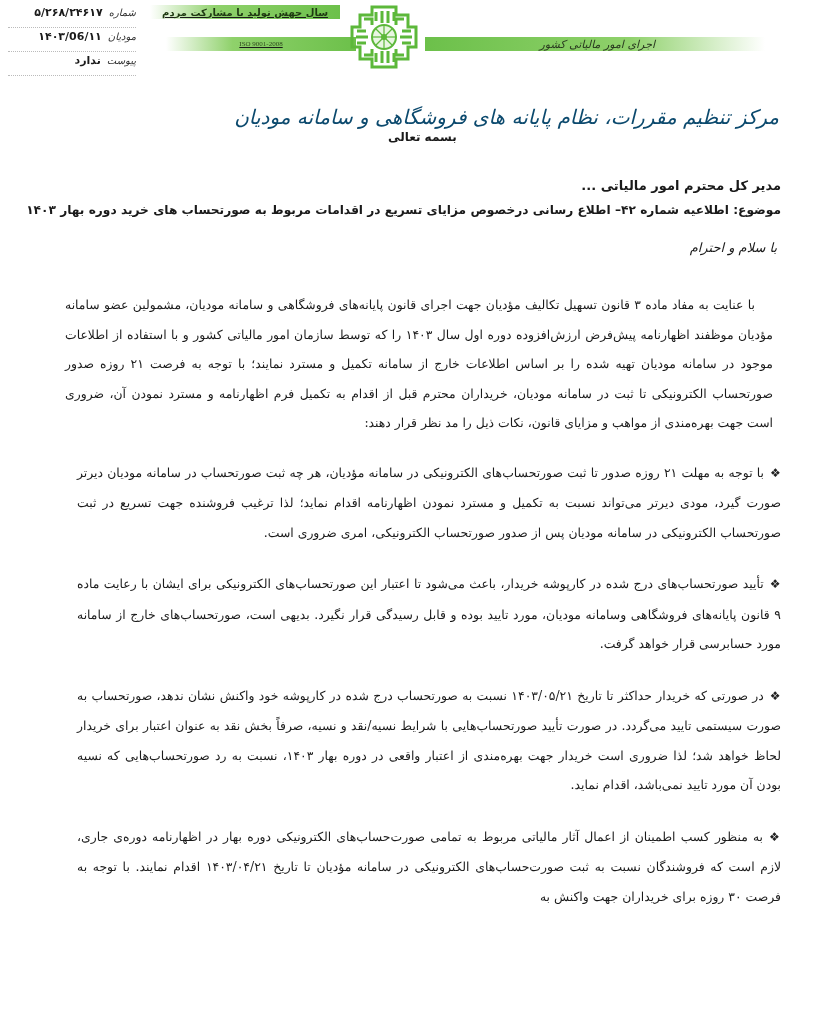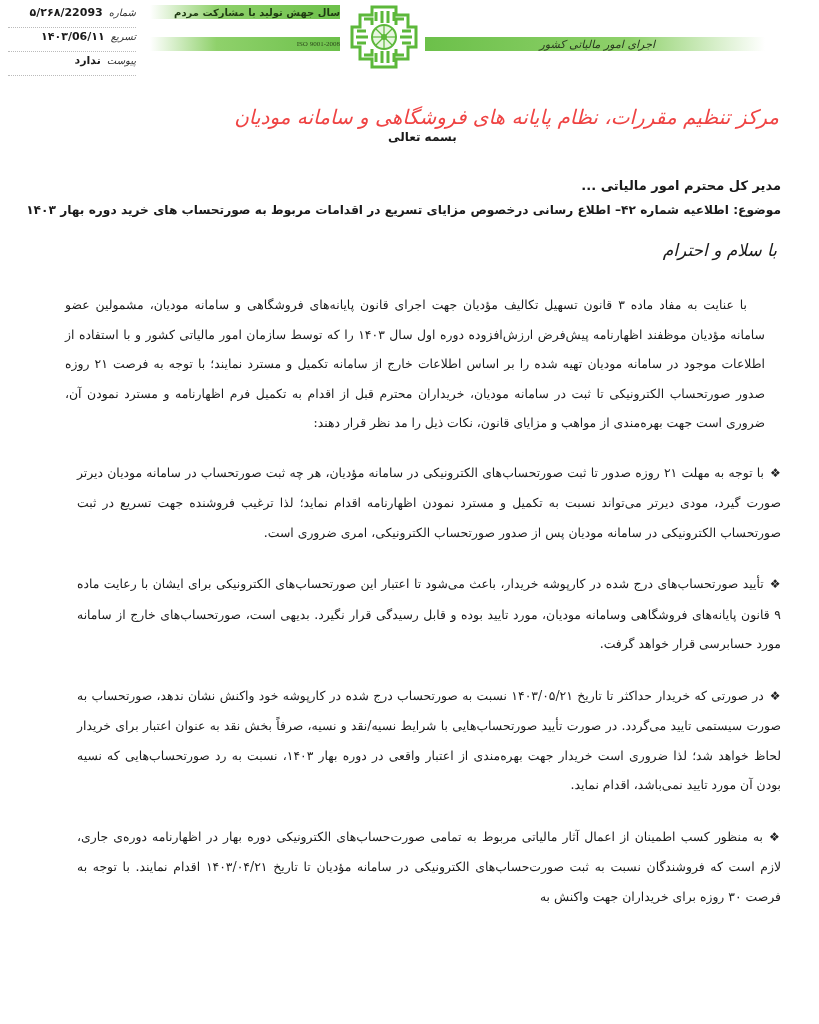--- a/index.html
+++ b/index.html
@@ -13,77 +13,78 @@
     .hdr { position: absolute; top: 0; left: 0; width: 819px; height: 80px; }
     .meta {
       position: absolute; left: 8px; top: 6px; width: 128px;
       direction: rtl; font-size: 11px; font-weight: bold;
     }
     .meta-row { display: flex; align-items: baseline; height: 21px; border-bottom: 1px dotted #bbb; margin-bottom: 2px; }
     .meta-label { font-style: italic; font-weight: normal; font-size: 10px; color: #333; margin-left: 6px; font-family: Liberation Serif, serif; }
     .meta-val { font-size: 11px; }
     .banner {
       position: absolute; height: 14px;
-      display: flex; align-items: center; 
+      display: flex; align-items: center; justify-content: center;
       direction: rtl;
+      text-decoration: underline;
     }
     .b-left-top { left: 150px; top: 5px; width: 190px; background: linear-gradient(90deg, rgba(255,255,255,0) 0%, #8fd16b 35%, #6cc04a 100%); }
-    .b-left-bot { left: 150px; top: 37px; width: 190px; background: linear-gradient(90deg, rgba(255,255,255,0) 0%, #8fd16b 35%, #6cc04a 100%); }
+    .b-left-bot { left: 166px; top: 37px; width: 190px; background: linear-gradient(90deg, rgba(255,255,255,0) 0%, #8fd16b 35%, #6cc04a 100%); }
     .b-right-top { left: 425px; top: 5px; width: 340px; background: linear-gradient(90deg, #6cc04a 0%, #8fd16b 60%, rgba(255,255,255,0) 100%); }
     .b-right-bot { left: 425px; top: 37px; width: 340px; background: linear-gradient(90deg, #6cc04a 0%, #8fd16b 60%, rgba(255,255,255,0) 100%); }
     .banner-text-bold { font-size: 10px; font-weight: bold; color: #1f3a12; }
     .banner-text-small { font-size: 7px; color: #2d4a1c; direction: ltr; font-family: "Liberation Serif", serif; }
     .banner-text-script { font-size: 11px; font-style: italic; color: #2a3a20; font-family: "DejaVu Serif", serif; position: absolute; right: 110px; }
     .logo {
       position: absolute; left: 348px; top: 3px; width: 72px; height: 68px;
     }
     .center-title {
       position: absolute; right: 40px; top: 105px;
       direction: rtl;
       font-family: "DejaVu Serif", serif;
       font-style: italic;
-      font-size: 20px; color: #ef4444;
+      font-size: 20px; color: #0c4a6e;
     }
     .bismillah {
       position: absolute; left: 388px; top: 130px;
       font-size: 12px; font-weight: bold; direction: rtl; text-align: center;
     }
     .addressee {
       position: absolute; right: 38px; top: 178px; direction: rtl;
       font-size: 13px; font-weight: bold;
     }
     .subject {
       position: absolute; right: 38px; top: 203px; width: 720px; direction: rtl;
       font-size: 12.2px; font-weight: bold; white-space: nowrap;
     }
     .salutation {
       position: absolute; right: 42px; top: 240px; direction: rtl;
-      font-size: 17px; font-style: italic; font-family: "DejaVu Serif", serif;
+      font-size: 13px; font-style: italic; font-family: "DejaVu Serif", serif;
     }
     .body {
       position: absolute; right: 38px; top: 290px; width: 716px;
       direction: rtl; text-align: justify; text-align-last: right;
       font-family: "DejaVu Serif", serif; font-size: 12.4px; line-height: 29.5px;
     }
-    .intro { text-indent: 18px; margin: 0 16px 20px 0; }
+    .intro { text-indent: 18px; margin: 0 8px 20px 0; }
     .bullet { margin: 0 0 22px 12px; position: relative; padding-right: 0; }
     .bullet-icon { color: #222; font-size: 12px; margin-left: 6px; }
     .p-text { }
   </style>
 </head>
 <body>
 
 <div class="hdr">
   <div class="meta">
     <div class="meta-row">
       <span class="meta-label">شماره</span>
-      <span class="meta-val">۵/۲۶۸/22093</span>
+      <span class="meta-val">۵/۲۶۸/۲۴۶۱۷</span>
     </div>
     <div class="meta-row">
-      <span class="meta-label">تسریع</span>
+      <span class="meta-label">مودیان</span>
       <span class="meta-val">۱۴۰۳/06/۱۱</span>
     </div>
     <div class="meta-row">
       <span class="meta-label">پیوست</span>
       <span class="meta-val">ندارد</span>
     </div>
   </div>
 
   <div class="banner b-left-top">
     <span class="banner-text-bold">سال جهش تولید با مشارکت مردم</span>

